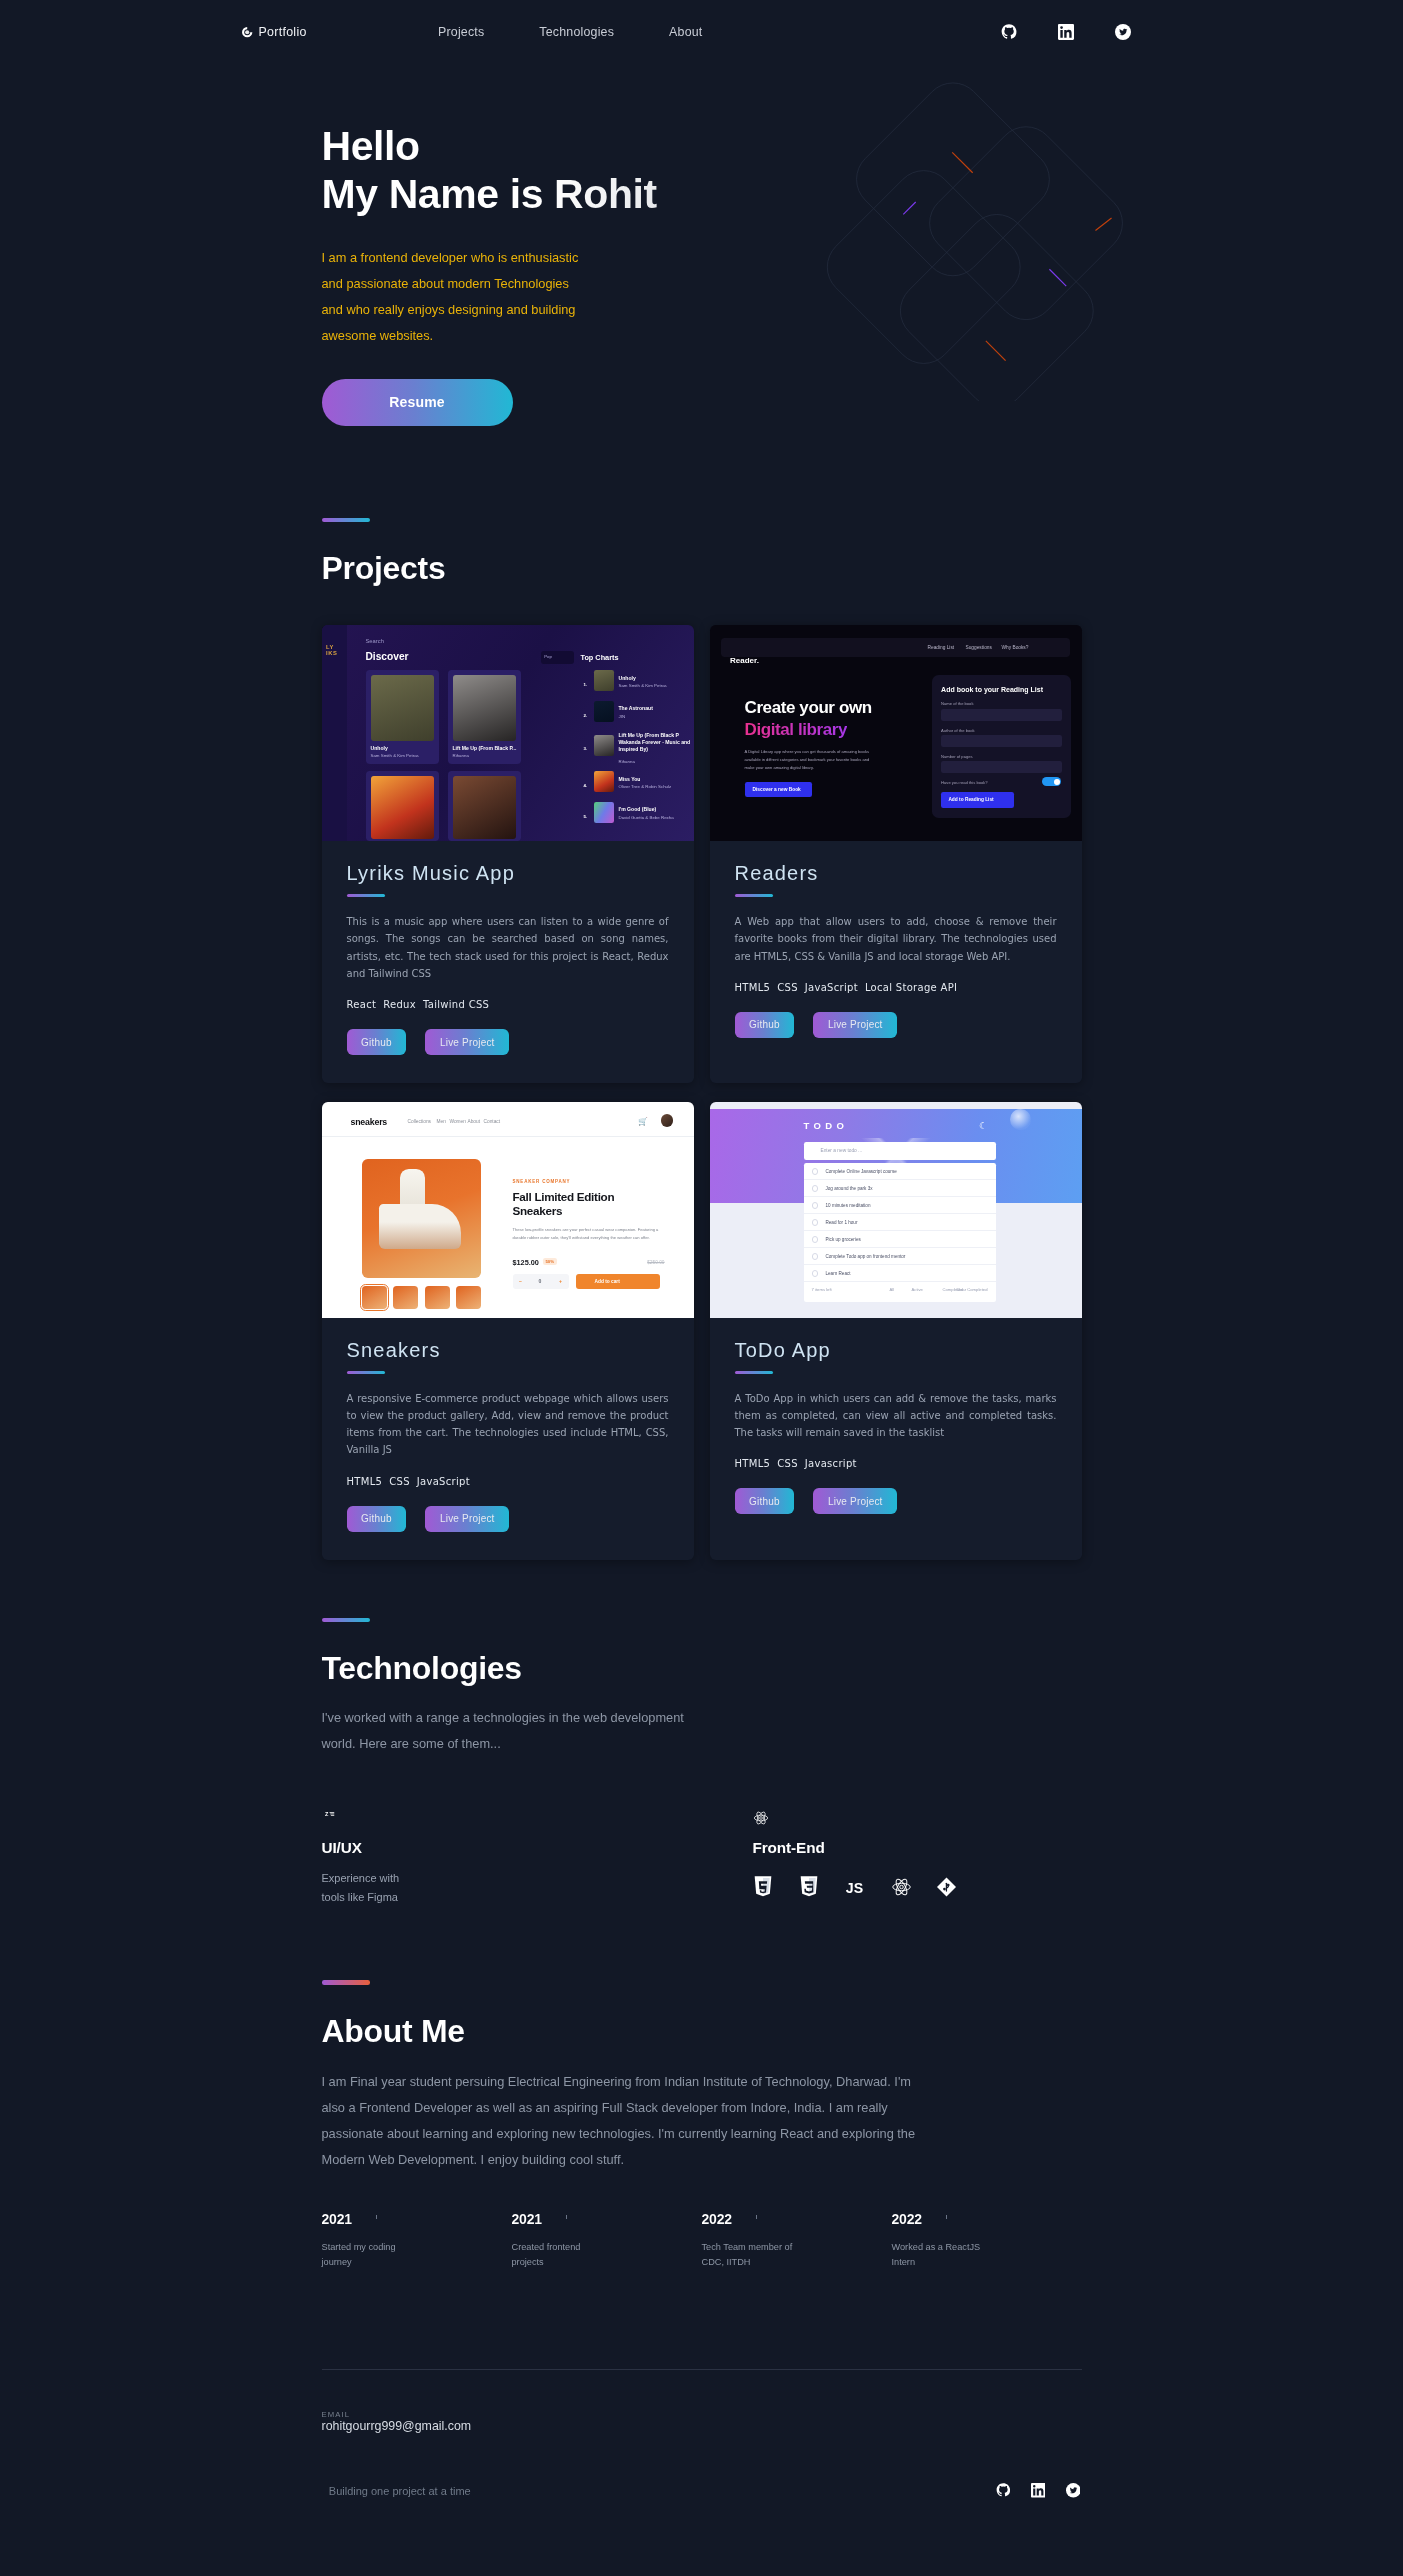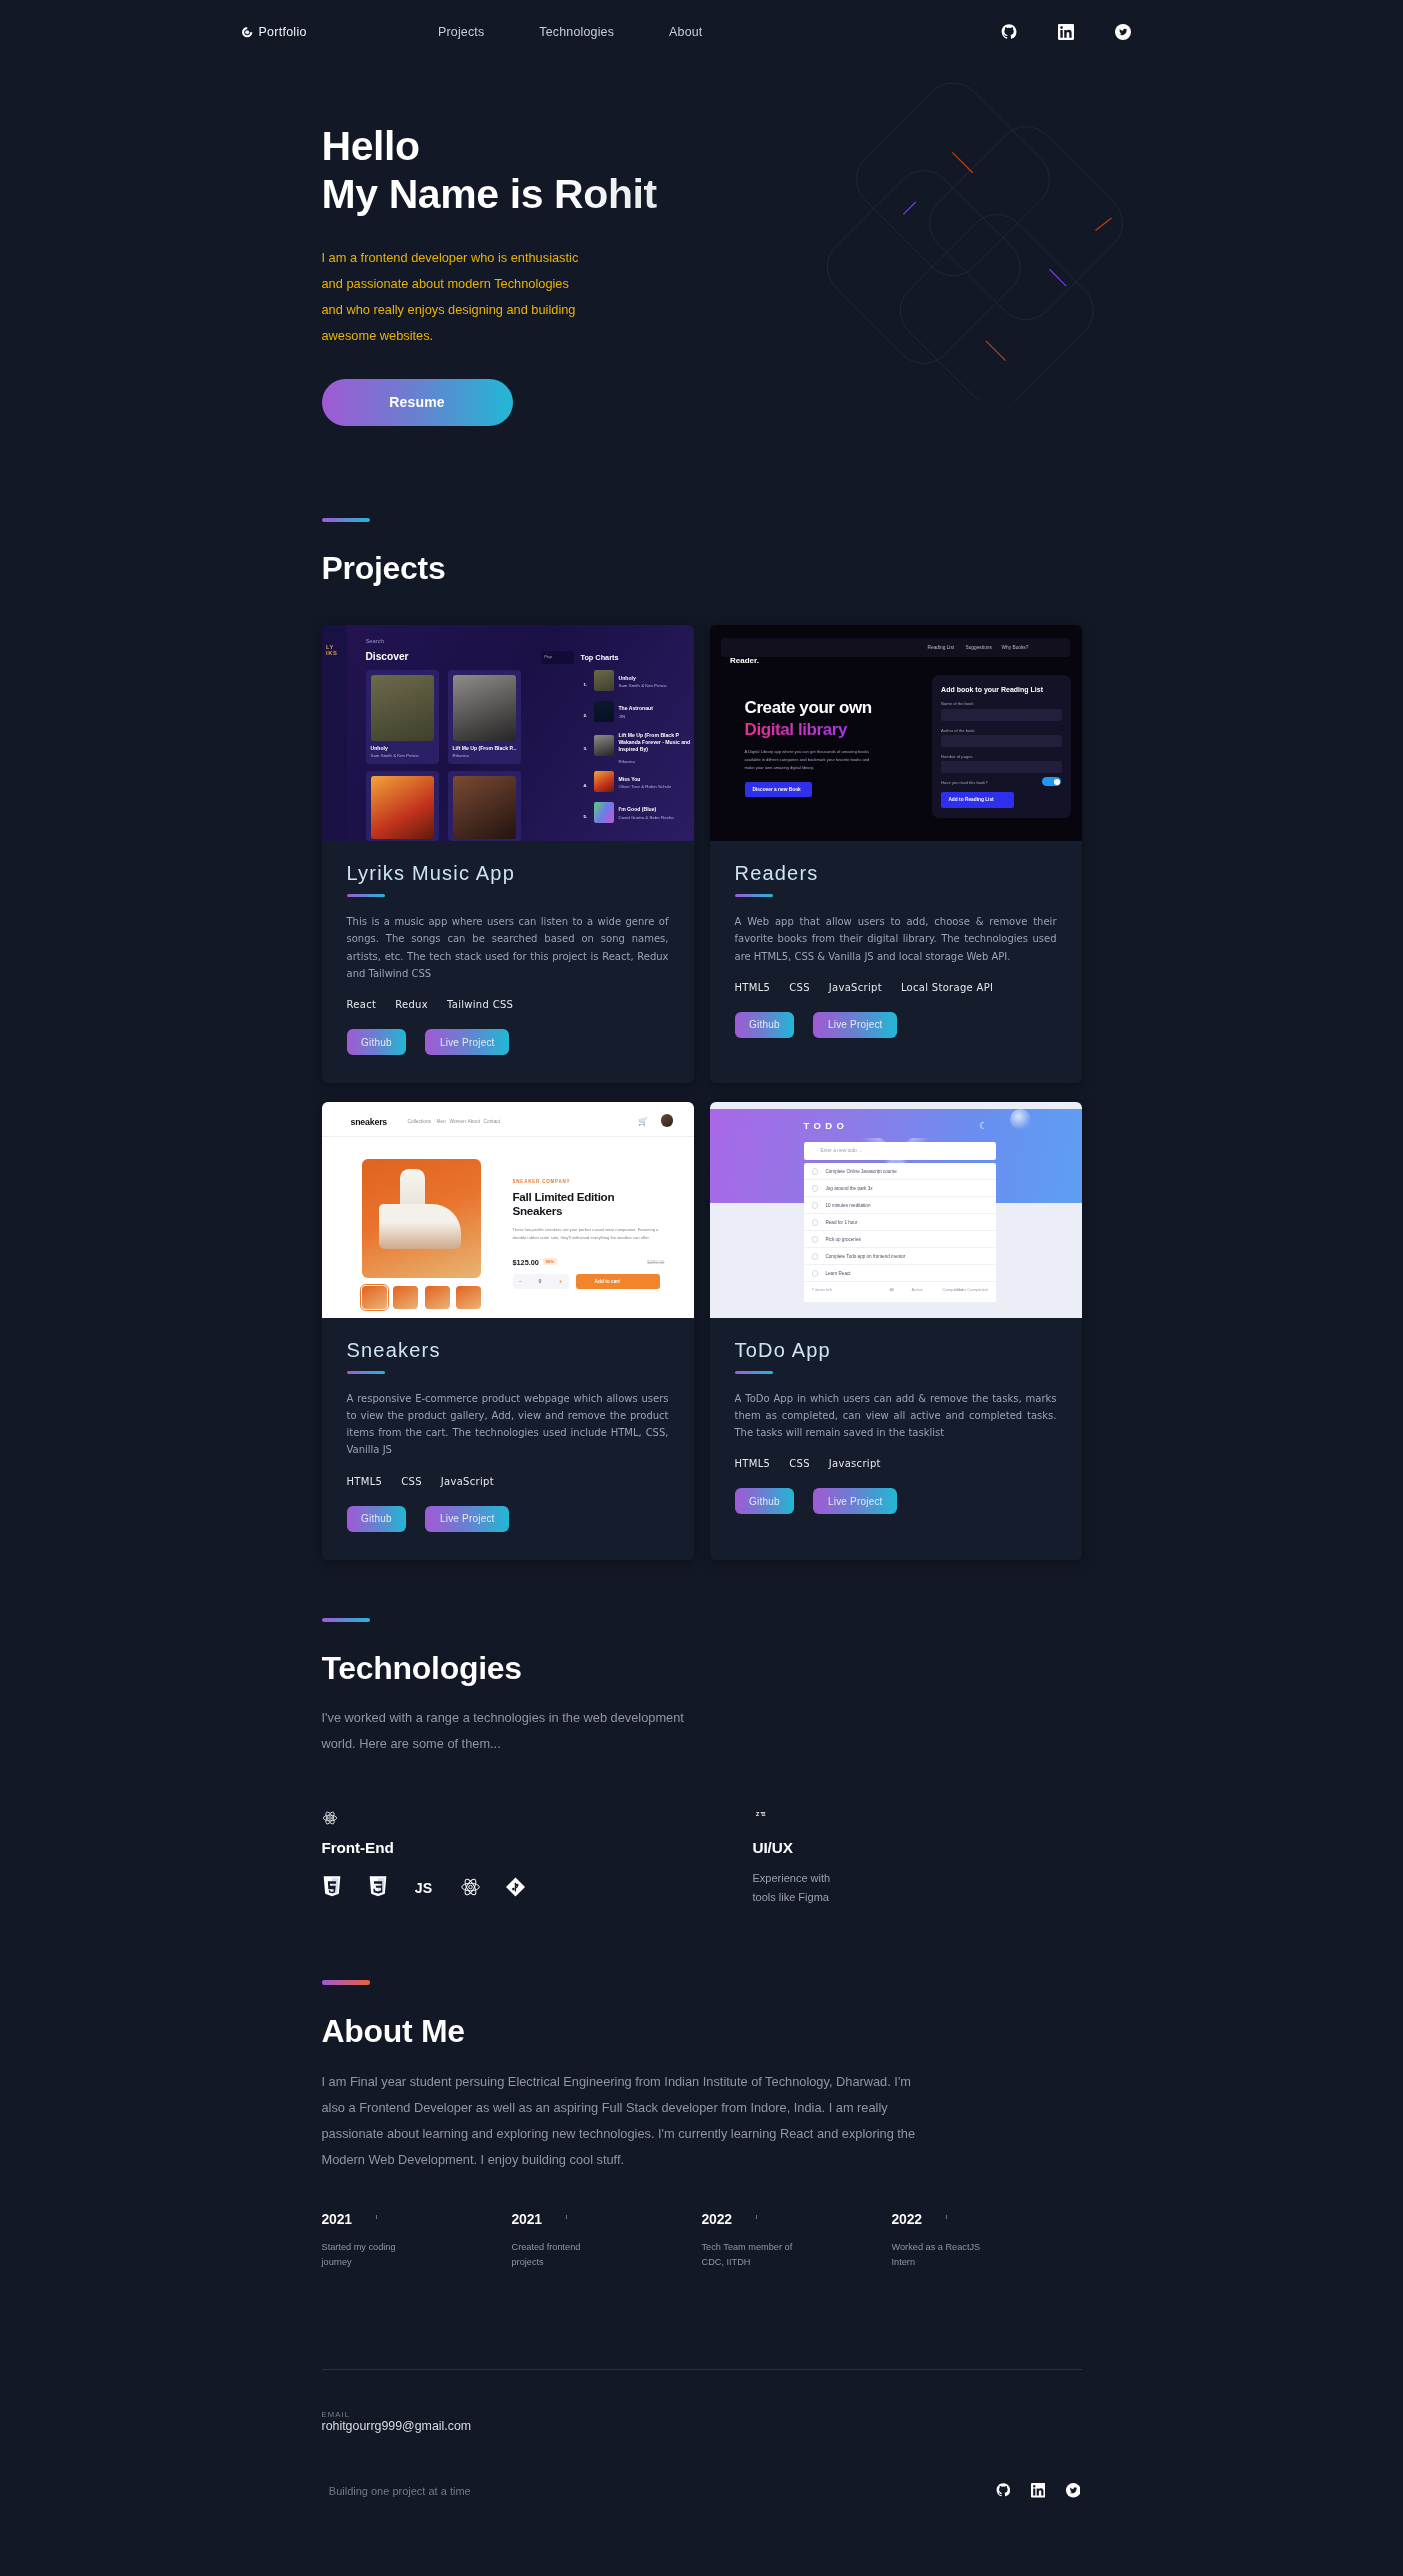--- a/index.html
+++ b/index.html
@@ -193,21 +193,21 @@
     margin-top: 16px;
     font-size: 10px;
     line-height: 1.72;
     color: #9aa3b2;
     text-align: justify;
     font-family: "DejaVu Sans", sans-serif;
   }
   .proj-tags {
     margin-top: 17px;
     display: flex;
-    gap: 19px;
+    gap: 7px;
     flex-wrap: wrap;
   }
   .proj-tag {
     font-size: 10px;
     color: #e3e8ef;
     letter-spacing: 0.3px;
     font-family: "DejaVu Sans", sans-serif;
   }
   .proj-btns { margin-top: 19px; display: flex; gap: 19px; }
   .mini-btn {
@@ -724,20 +724,34 @@
         </div>
       </section>
 
       <section id="tech-section">
         <div class="sec-bar"></div>
         <h2 class="sec-title">Technologies</h2>
         <p class="sec-sub">I've worked with a range a technologies in the web development
 world. Here are some of them...</p>
 
         <div class="tech-grid">
+
+          <div class="tech-col">
+            <span class="tech-ico">
+              <svg viewBox="0 0 24 24" width="16" height="10.2">
+                <text x="0" y="12" font-family="Liberation Sans, sans-serif" font-size="13" font-weight="800" fill="#ffffff">Z</text>
+                <rect x="11" y="2.5" width="11" height="1.8" fill="#ffffff"></rect>
+                <rect x="12.5" y="6" width="9.5" height="1.8" fill="#ffffff"></rect>
+                <rect x="14" y="9.3" width="8" height="1.8" fill="#ffffff"></rect>
+              </svg>
+            </span>
+            <h3 class="tech-h">UI/UX</h3>
+            <p class="tech-note">Experience with
+tools like Figma</p>
+          </div>
 
           <div class="tech-col">
             <span class="tech-ico">
               <svg viewBox="0 0 24 24" width="16" height="16" fill="none" stroke="#ffffff" stroke-width="1.1">
                 <circle cx="12" cy="12" r="2"></circle>
                 <ellipse cx="12" cy="12" rx="10" ry="4.2"></ellipse>
                 <ellipse cx="12" cy="12" rx="10" ry="4.2" transform="rotate(60 12 12)"></ellipse>
                 <ellipse cx="12" cy="12" rx="10" ry="4.2" transform="rotate(120 12 12)"></ellipse>
               </svg>
             </span>
@@ -777,34 +791,20 @@
                       <circle cx="9.4" cy="14.6" r="1.7"></circle>
                       <circle cx="14.2" cy="9.5" r="1.7"></circle>
                       <rect x="11.1" y="6.5" width="1.6" height="11.5" rx=".8"></rect>
                       <path d="M11.6 12.6c1.2-.4 1.9-1.2 2.1-2.2l1.5.3c-.3 1.7-1.5 2.9-3.2 3.4z"></path>
                     </g>
                   </svg>
               </span>
             </div>
           </div>
 
-          <div class="tech-col">
-            <span class="tech-ico">
-              <svg viewBox="0 0 24 24" width="16" height="10.2">
-                <text x="0" y="12" font-family="Liberation Sans, sans-serif" font-size="13" font-weight="800" fill="#ffffff">Z</text>
-                <rect x="11" y="2.5" width="11" height="1.8" fill="#ffffff"></rect>
-                <rect x="12.5" y="6" width="9.5" height="1.8" fill="#ffffff"></rect>
-                <rect x="14" y="9.3" width="8" height="1.8" fill="#ffffff"></rect>
-              </svg>
-            </span>
-            <h3 class="tech-h">UI/UX</h3>
-            <p class="tech-note">Experience with
-tools like Figma</p>
-          </div>
-
         </div>
       </section>
 
       <section id="about-section">
         <div class="sec-bar warm"></div>
         <h2 class="sec-title">About Me</h2>
         <p class="about-text">I am Final year student persuing Electrical Engineering from Indian Institute of Technology, Dharwad. I'm also a Frontend Developer as well as an aspiring Full Stack developer from Indore, India. I am really passionate about learning and exploring new technologies. I'm currently learning React and exploring the Modern Web Development. I enjoy building cool stuff.</p>
 
         <div class="timeline">
           <div class="tl-item">

